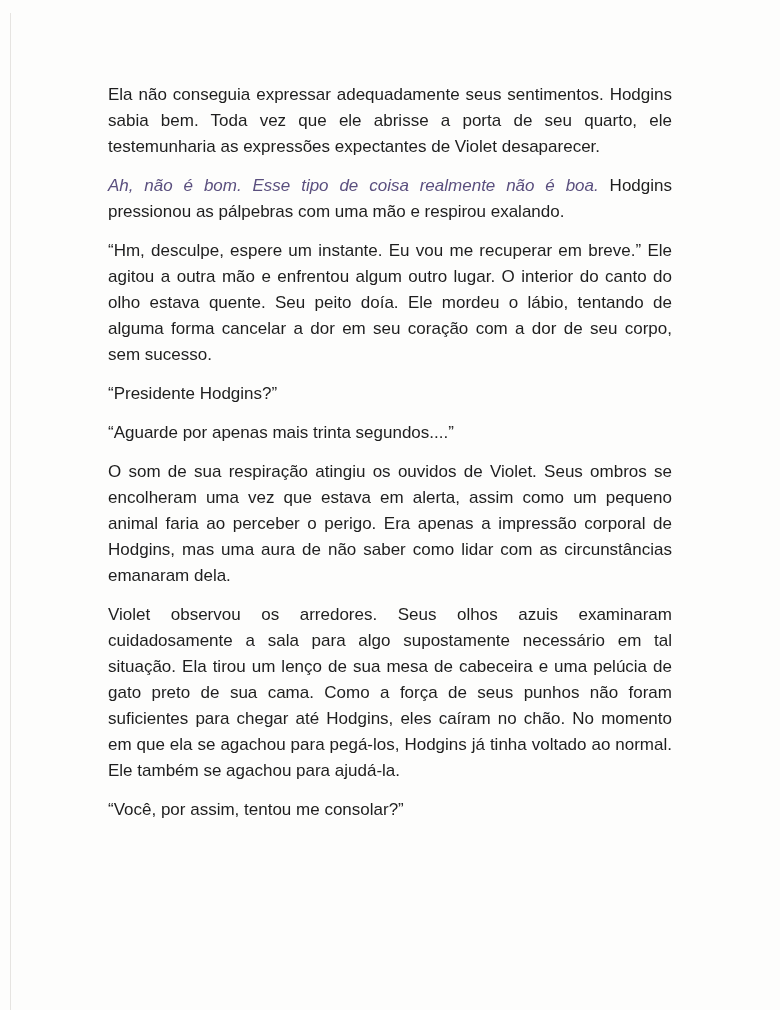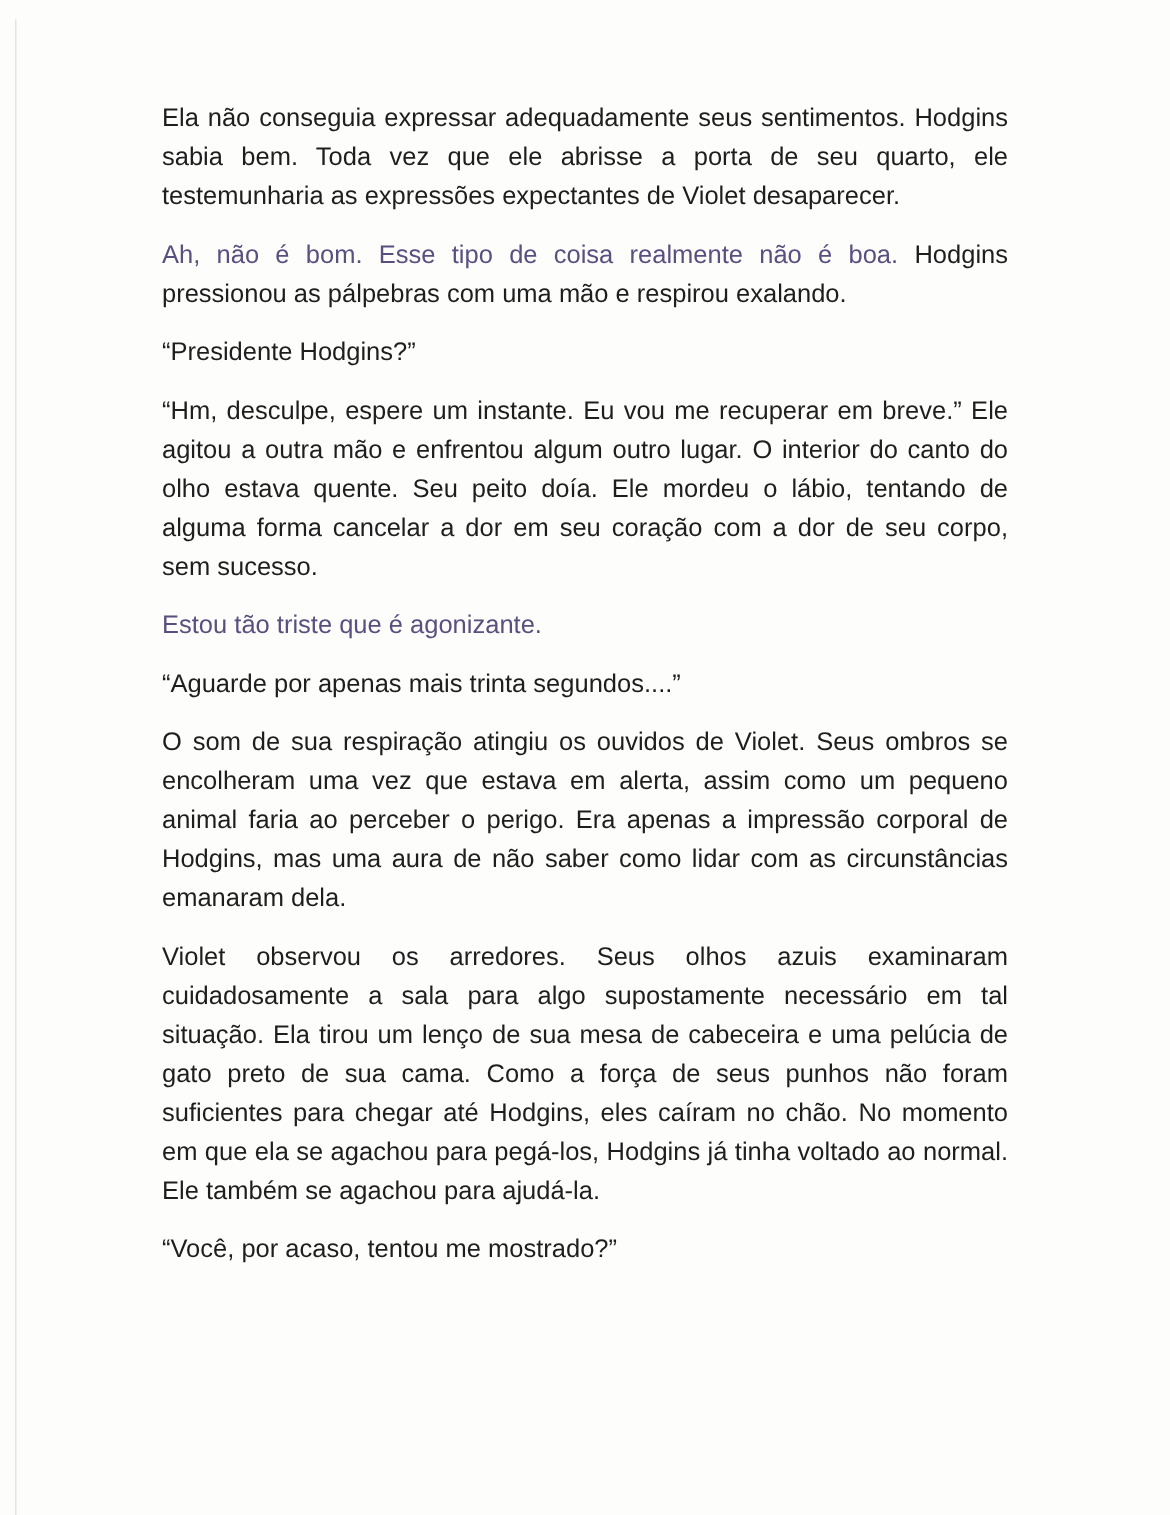--- a/index.html
+++ b/index.html
@@ -23,53 +23,53 @@
   .page-edge {
     position: absolute;
     left: 10px;
     top: 13px;
     width: 1px;
     height: 997px;
     background: var(--edge-line);
   }
   .page {
     position: absolute;
-    top: 66px;
+    top: 82px;
     left: 108px;
     width: 564px;
     color: var(--body-text);
     font-size: 17px;
     line-height: 26px;
   }
   .page p {
     margin: 0 0 13px 0;
     text-align: justify;
   }
   .thought {
+    font-style: italic;
     color: var(--thought-text);
   }
 </style>
 </head>
 <body>
 
 <div class="page-edge"></div>
 
 <div class="page">
   <p>Ela não conseguia expressar adequadamente seus sentimentos. Hodgins sabia bem. Toda vez que ele abrisse a porta de seu quarto, ele testemunharia as expressões expectantes de Violet desaparecer.</p>
 
   <p><span class="thought">Ah, não é bom. Esse tipo de coisa realmente não é boa.</span><span> Hodgins pressionou as pálpebras com uma mão e respirou exalando.</span></p>
 
+  <p>“Hm, desculpe, espere um instante. Eu vou me recuperar em breve.” Ele agitou a outra mão e enfrentou algum outro lugar. O interior do canto do olho estava quente. Seu peito doía. Ele mordeu o lábio, tentando de alguma forma cancelar a dor em seu coração com a dor de seu corpo, sem sucesso.</p>
+
   <p>“Presidente Hodgins?”</p>
-
-  <p>“Hm, desculpe, espere um instante. Eu vou me recuperar em breve.” Ele agitou a outra mão e enfrentou algum outro lugar. O interior do canto do olho estava quente. Seu peito doía. Ele mordeu o lábio, tentando de alguma forma cancelar a dor em seu coração com a dor de seu corpo, sem sucesso.</p>
 
 
 
-  <p class="thought">Estou tão triste que é agonizante.</p>
 
   <p>“Aguarde por apenas mais trinta segundos....”</p>
 
   <p>O som de sua respiração atingiu os ouvidos de Violet. Seus ombros se encolheram uma vez que estava em alerta, assim como um pequeno animal faria ao perceber o perigo. Era apenas a impressão corporal de Hodgins, mas uma aura de não saber como lidar com as circunstâncias emanaram dela.</p>
 
   <p>Violet observou os arredores. Seus olhos azuis examinaram cuidadosamente a sala para algo supostamente necessário em tal situação. Ela tirou um lenço de sua mesa de cabeceira e uma pelúcia de gato preto de sua cama. Como a força de seus punhos não foram suficientes para chegar até Hodgins, eles caíram no chão. No momento em que ela se agachou para pegá-los, Hodgins já tinha voltado ao normal. Ele também se agachou para ajudá-la.</p>
 
-  <p>“Você, por acaso, tentou me mostrado?”</p>
+  <p>“Você, por assim, tentou me consolar?”</p>
 </div>
 
 </body></html>

